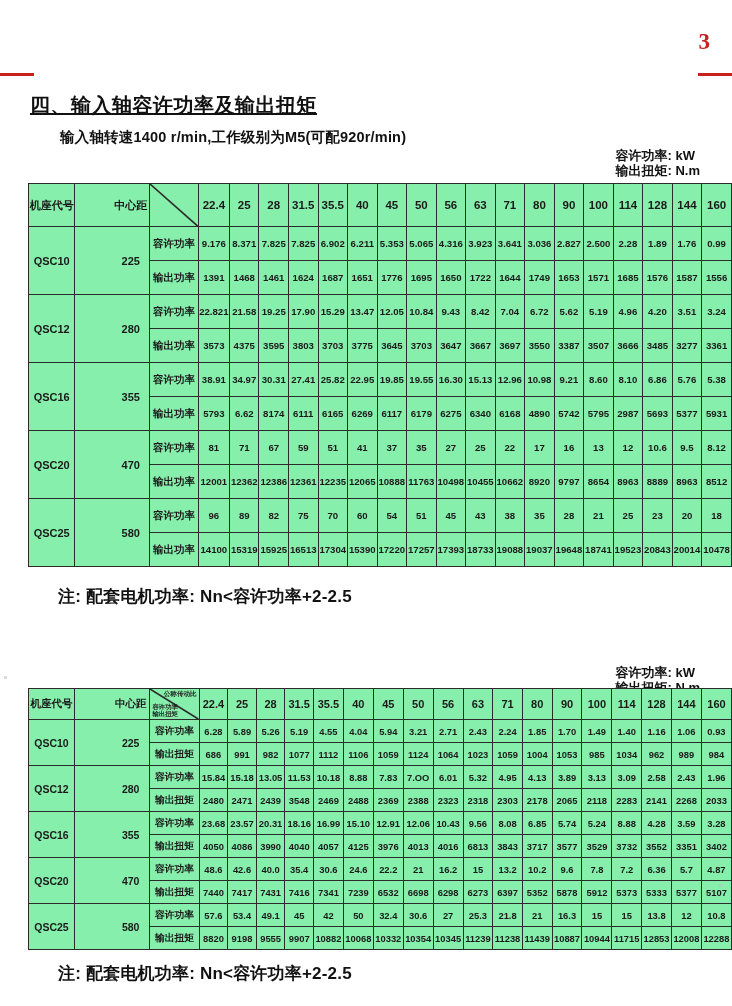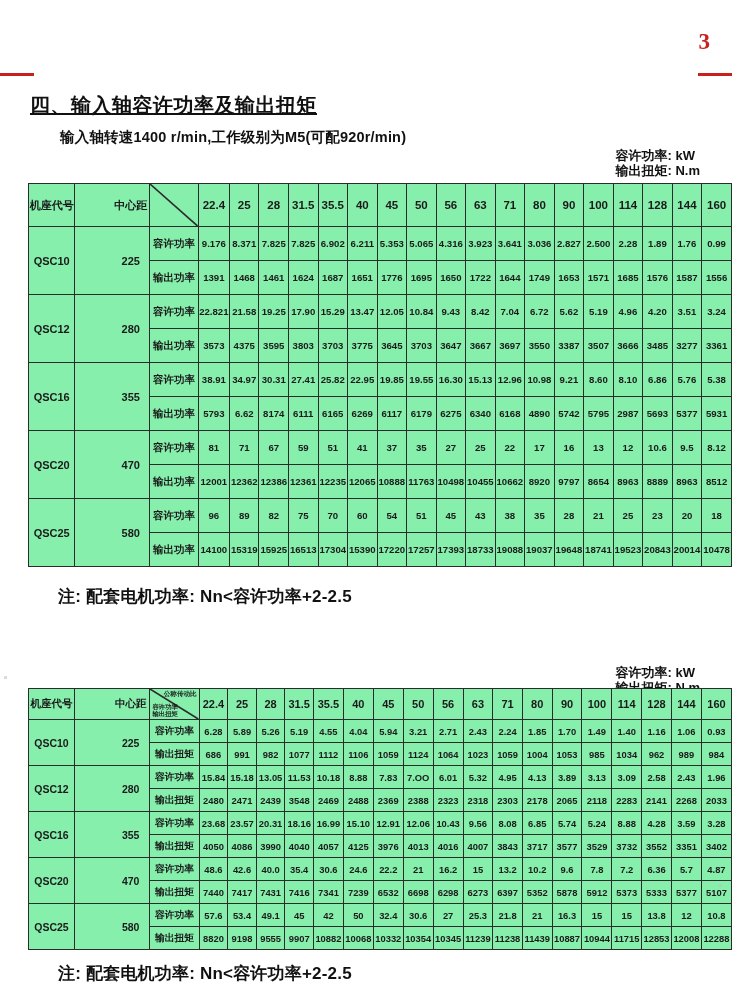--- a/index.html
+++ b/index.html
@@ -535,21 +535,21 @@
             <td class="c-kind kindcell">输出扭矩</td>
             <td class="c-val">4050</td>
             <td class="c-val">4086</td>
             <td class="c-val">3990</td>
             <td class="c-val">4040</td>
             <td class="c-val">4057</td>
             <td class="c-val">4125</td>
             <td class="c-val">3976</td>
             <td class="c-val">4013</td>
             <td class="c-val">4016</td>
-            <td class="c-val">4007</td>
+            <td class="c-val">6813</td>
             <td class="c-val">3843</td>
             <td class="c-val">3717</td>
             <td class="c-val">3577</td>
             <td class="c-val">3529</td>
             <td class="c-val">3732</td>
             <td class="c-val">3552</td>
             <td class="c-val">3351</td>
             <td class="c-val">3402</td>
           </tr>
           <tr>

